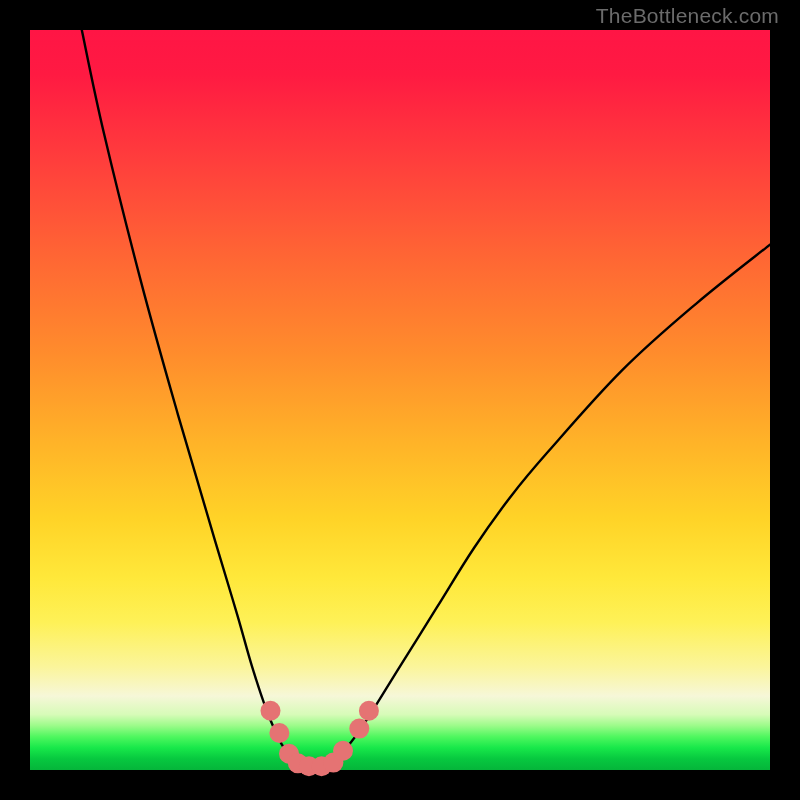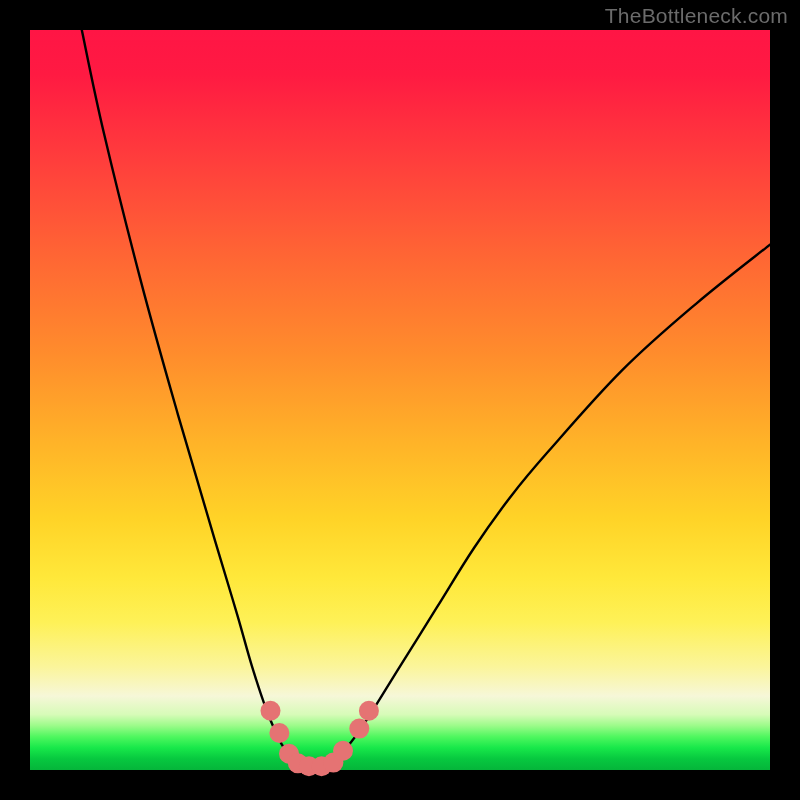--- a/index.html
+++ b/index.html
@@ -40,21 +40,21 @@
       #9cfb8a 94%,
       #4ff75f 95.5%,
       #18e84a 97%,
       #07c83f 98.5%,
       #05b53a 100%
     );
   }
   .watermark {
     position: absolute;
     top: 4px;
-    right: 12px;
+    right: 21px;
     color: #6b6b6b;
     font-size: 21px;
     letter-spacing: 0.2px;
     user-select: none;
   }
   svg.curves {
     position: absolute;
     left: 30px;
     top: 30px;
     width: 740px;

